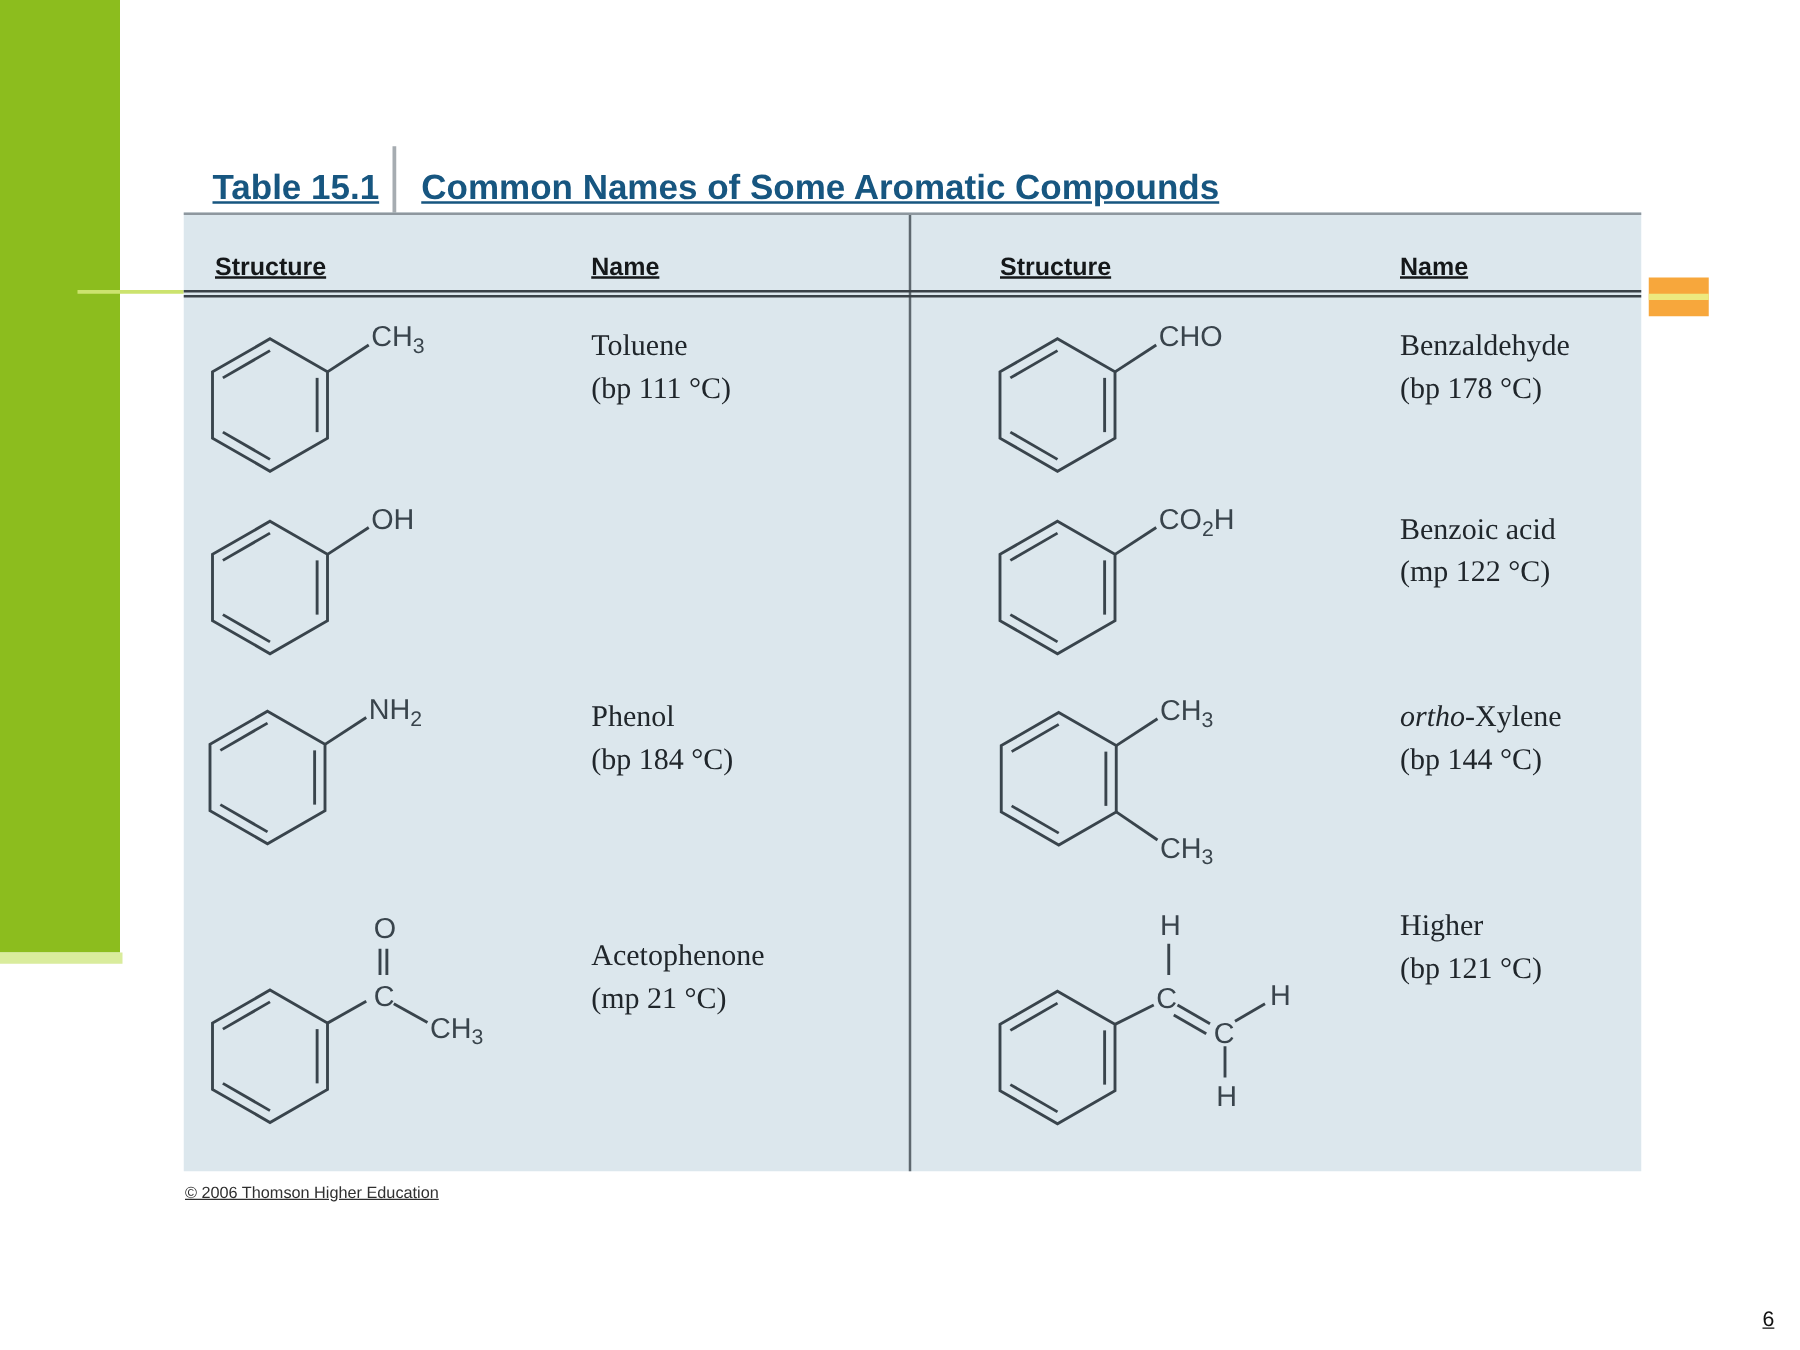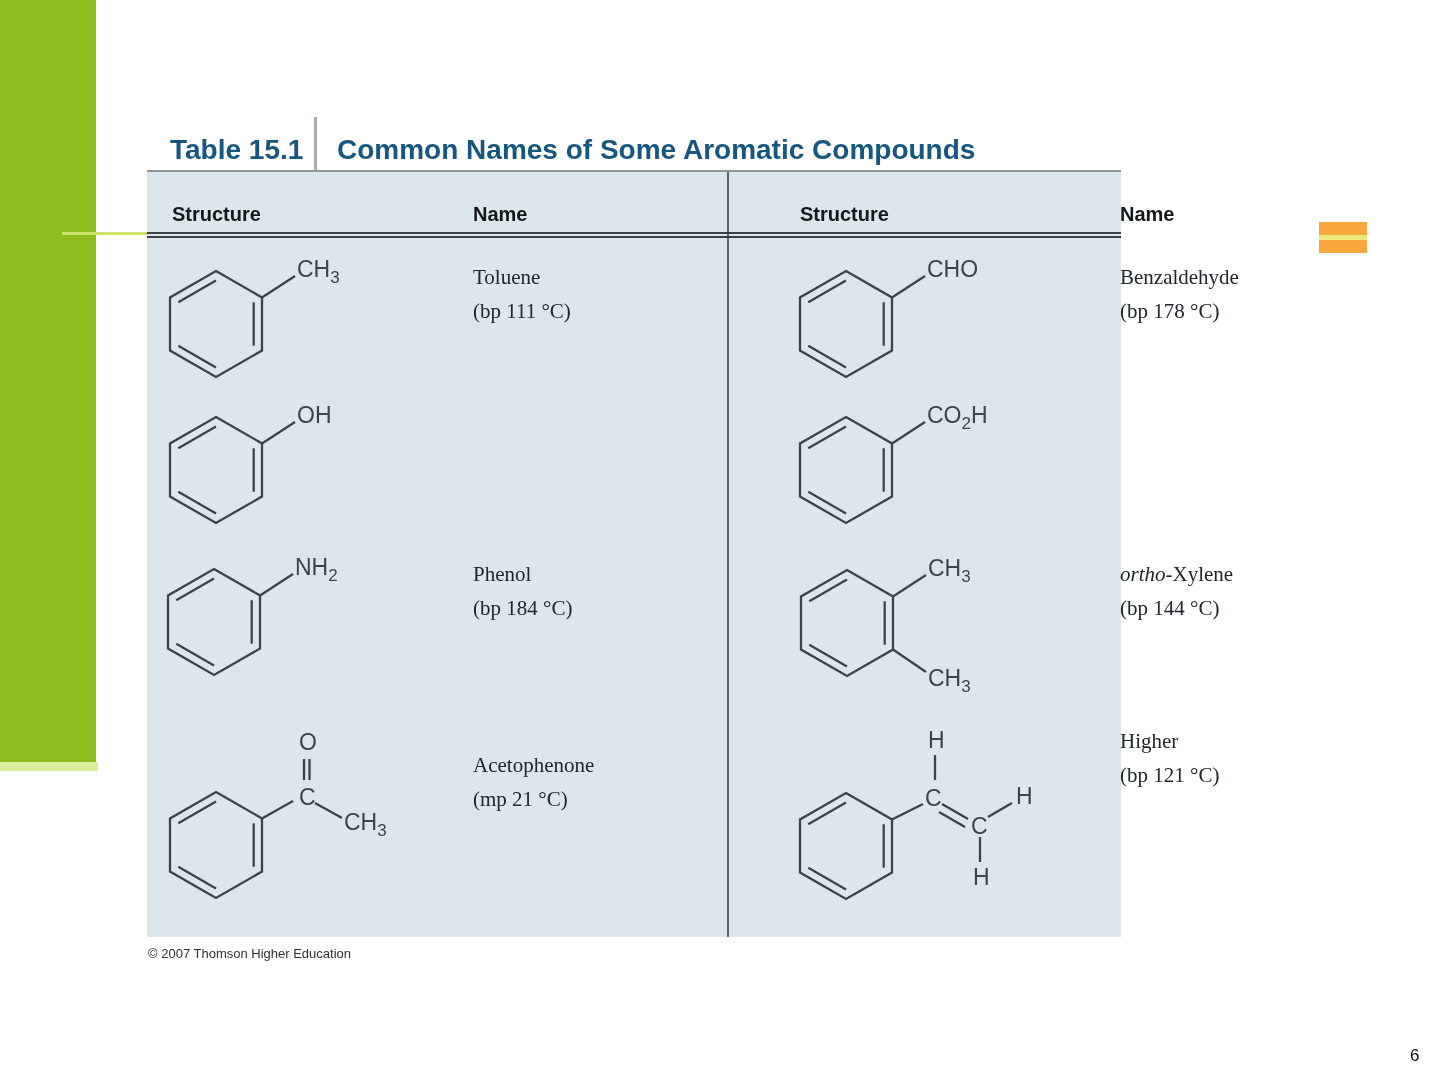--- a/index.html
+++ b/index.html
@@ -1,59 +1,59 @@
 <!DOCTYPE html>
 <html><head>
 <meta charset="utf-8">
 <style>
   html,body { margin:0; padding:0; }
   body {
     width:1440px; height:1080px; position:relative; background:#ffffff;
     font-family:"Liberation Sans", sans-serif; overflow:hidden;
   }
-  .abs { position:absolute; }
+  .abs { position:absolute;text-decoration:underline; }
 
   
   .green-bar { left:0; top:0; width:96px; height:762px; background:#8CBD1E; }
   .green-bar-strip { left:0; top:762px; width:98px; height:9px; background:#D9EC9C; }
   .green-line { left:62px; top:232px; width:85px; height:3px; background:#CCE36E; }
 
   
   .t-label, .t-heading {
     font-size:28px; font-weight:bold; color:#175680; white-space:nowrap;
     font-family:"Liberation Sans", sans-serif;
   }
   .t-label { left:170px; top:134px; }
   .t-sep   { left:314px; top:117px; width:3px; height:80px; background:#A6ACB1; }
   .t-heading { left:337px; top:134px; }
 
   
   .ctable {
-    left:147px; top:170px; width:974px; height:767px;
+    left:147px; top:170px; width:1166px; height:767px;
     background:#DCE7ED; border-top:2px solid #8E979E; box-sizing:border-box;
   }
   .divider { left:580px; top:0; width:2px; height:100%; background:#5E686F; }
   .hdr { top:31px; font-size:20px; font-weight:bold; color:#15181A; white-space:nowrap; }
   .hdr-rule {
     left:0; top:60px; width:100%; height:6px; box-sizing:border-box;
     border-top:2px solid #3A4248; border-bottom:2px solid #3A4248;
   }
 
   
   .struct svg { display:block; overflow:visible; }
   .chem {
     position:absolute; font-size:23px; color:#39444C; white-space:nowrap;
     line-height:1.15; font-family:"Liberation Sans", sans-serif;
   }
   .chem sub { font-size:17px; line-height:0; }
 
   
   .name-cell {
     position:absolute; font-family:"Liberation Serif", serif;
-    font-size:21px; color:#20262B; line-height:34px; white-space:nowrap;
+    font-size:24px; color:#20262B; line-height:34px; white-space:nowrap;
   }
   .name-cell i { font-style:italic; }
 
   .copyright { left:148px; top:946px; font-size:13px; color:#2F2F2F; }
   .orange-marker { left:1319px; top:222px; width:48px; height:31px; background:#F7A73C; }
   .orange-stripe { position:absolute; left:0; top:13px; width:100%; height:5px; background:#EDE97F; }
   .page-num { left:1410px; top:1046px; font-size:17px; color:#111111; }
 </style>
 </head>
 <body>
@@ -175,29 +175,33 @@
   </div>
   <div class="name-cell" style="left:326px; top:576px">
     <div><i></i><span>Acetophenone</span></div>
     <div>(mp 21 °C)</div>
   </div>
 
   <div class="name-cell" style="left:973px; top:88px">
     <div><i></i><span>Benzaldehyde</span></div>
     <div>(bp 178 °C)</div>
   </div>
+  <div class="name-cell" style="left:973px; top:235px">
+    <div><i></i><span>Benzoic acid</span></div>
+    <div>(mp 122 °C)</div>
+  </div>
   <div class="name-cell" style="left:973px; top:385px">
     <div><i>ortho</i><span>-Xylene</span></div>
     <div>(bp 144 °C)</div>
   </div>
   <div class="name-cell" style="left:973px; top:552px">
     <div><i></i><span>Higher</span></div>
     <div>(bp 121 °C)</div>
   </div>
 </div>
 
-<div class="abs copyright">© 2007 Thomson Higher Education</div>
+<div class="abs copyright">© 2006 Thomson Higher Education</div>
 
 <div class="abs orange-marker">
   <div class="orange-stripe"></div>
 </div>
 
 <div class="abs page-num">6</div>
 
 </body></html>

